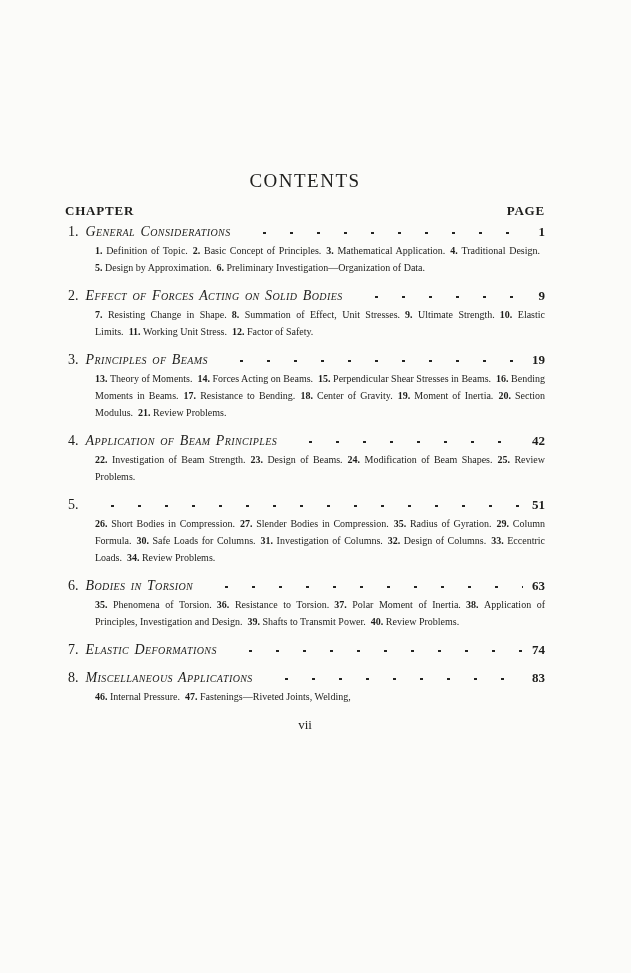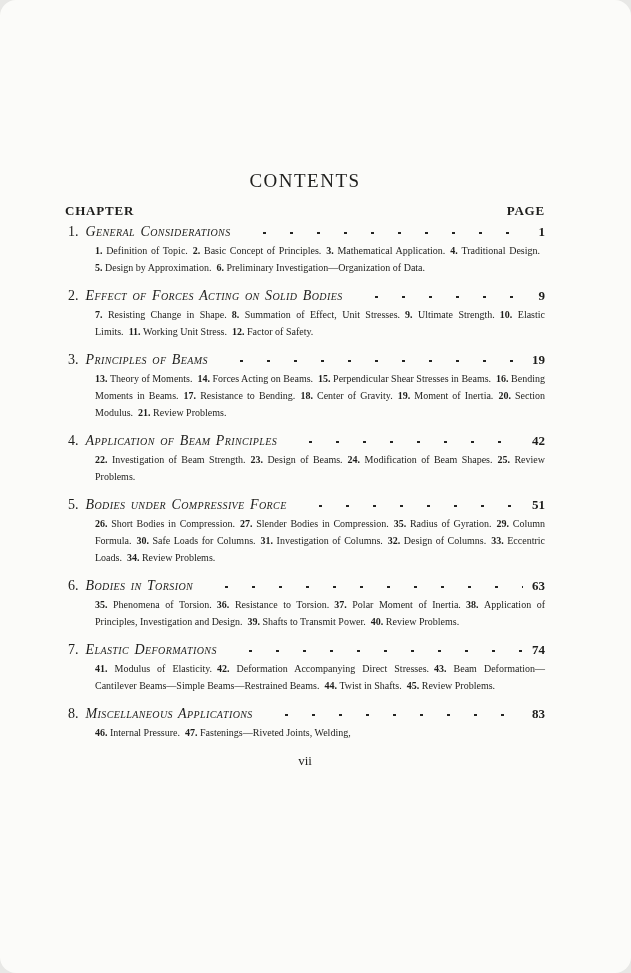--- a/index.html
+++ b/index.html
@@ -7,21 +7,20 @@
     background:#e8e8e6;
     font-family:"Liberation Serif","DejaVu Serif",serif;
   }
   .page {
     position:relative;
     width:631px; height:973px;
     margin:0 auto;
     background:#fbfbf9;
     color:#1d1d1b;
     overflow:hidden;
-    border-radius:16px;
   }
   .content {
     position:absolute;
     left:65px; top:170px;
     width:480px;
   }
   .doc-title {
     margin:0 0 11px 0;
     text-align:center;
     font-size:19px;
@@ -132,21 +131,20 @@
           <span class="ch-title">Application of Beam Principles</span>
           <span class="leader"></span>
           <span class="pg-num">42</span>
         </div>
         <p class="sections"><b>22.</b>&nbsp;Investigation of Beam Strength. <b>23.</b>&nbsp;Design of Beams. <b>24.</b>&nbsp;Modification of Beam Shapes. <b>25.</b>&nbsp;Review Problems.</p>
       </div>
 
       <div class="entry">
         <div class="entry-head">
           <span class="ch-num">5.</span>
-          <span class="ch-title">Bodies under Compressive Force</span>
           <span class="leader"></span>
           <span class="pg-num">51</span>
         </div>
         <p class="sections"><b>26.</b>&nbsp;Short Bodies in Compression. <b>27.</b>&nbsp;Slender Bodies in Compression. <b>35.</b>&nbsp;Radius of Gyration. <b>29.</b>&nbsp;Column Formula. <b>30.</b>&nbsp;Safe Loads for Columns. <b>31.</b>&nbsp;Investigation of Columns. <b>32.</b>&nbsp;Design of Columns. <b>33.</b>&nbsp;Eccentric Loads. <b>34.</b>&nbsp;Review Problems.</p>
       </div>
 
       <div class="entry">
         <div class="entry-head">
           <span class="ch-num">6.</span>
           <span class="ch-title">Bodies in Torsion</span>
@@ -156,21 +154,20 @@
         <p class="sections"><b>35.</b>&nbsp;Phenomena of Torsion. <b>36.</b>&nbsp;Resistance to Torsion. <b>37.</b>&nbsp;Polar Moment of Inertia. <b>38.</b>&nbsp;Application of Principles, Investigation and Design. <b>39.</b>&nbsp;Shafts to Transmit Power. <b>40.</b>&nbsp;Review Problems.</p>
       </div>
 
       <div class="entry">
         <div class="entry-head">
           <span class="ch-num">7.</span>
           <span class="ch-title">Elastic Deformations</span>
           <span class="leader"></span>
           <span class="pg-num">74</span>
         </div>
-        <p class="sections"><b>41.</b>&nbsp;Modulus of Elasticity. <b>42.</b>&nbsp;Deformation Accompanying Direct Stresses. <b>43.</b>&nbsp;Beam Deformation—Cantilever Beams—Simple Beams—Restrained Beams. <b>44.</b>&nbsp;Twist in Shafts. <b>45.</b>&nbsp;Review Problems.</p>
       </div>
 
       <div class="entry">
         <div class="entry-head">
           <span class="ch-num">8.</span>
           <span class="ch-title">Miscellaneous Applications</span>
           <span class="leader"></span>
           <span class="pg-num">83</span>
         </div>
         <p class="sections"><b>46.</b>&nbsp;Internal Pressure. <b>47.</b>&nbsp;Fastenings—Riveted Joints, Welding,</p>

